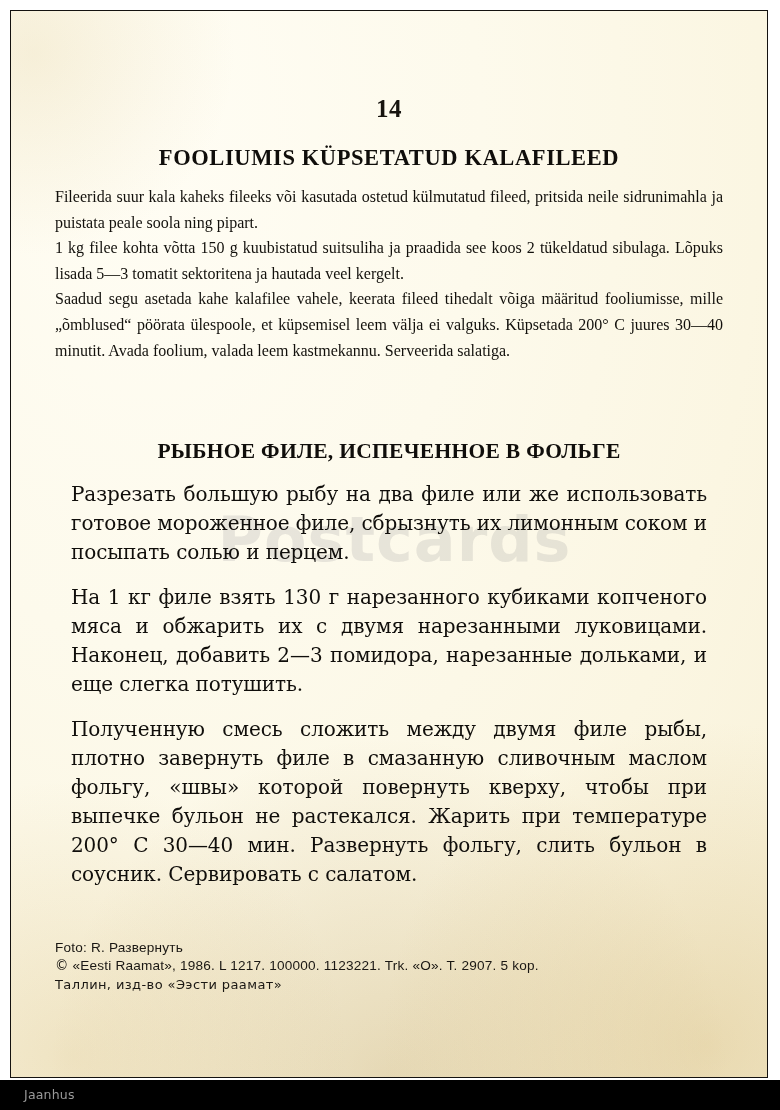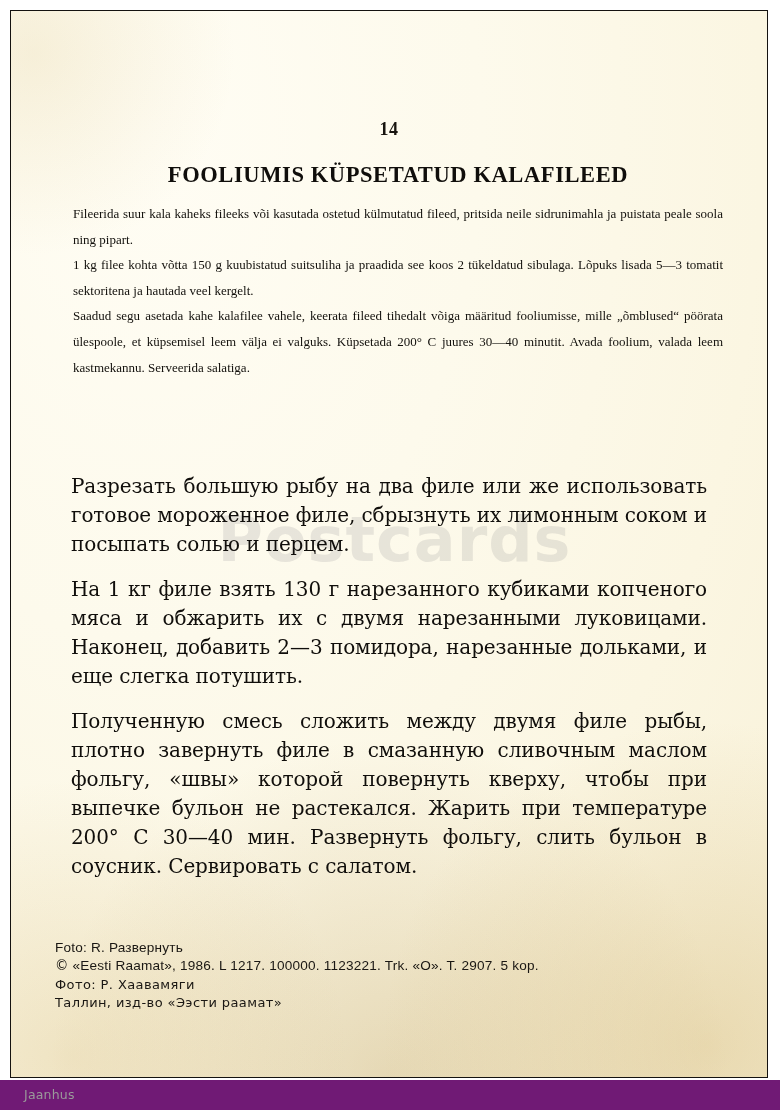--- a/index.html
+++ b/index.html
@@ -68,23 +68,23 @@
   .sheet-content {
     position: relative;
     z-index: 2;
   }
 
   
   .page-number {
     text-align: center;
     font-family: "Liberation Serif", serif;
     font-weight: 700;
-    font-size: 18px;
+    font-size: 25px;
     color: #17140f;
-    margin-top: 108px;
+    margin-top: 84px;
     letter-spacing: .5px;
   }
 
   
   .recipe-title {
     text-align: center;
     font-family: "Liberation Serif", serif;
     font-weight: 700;
     font-size: 22.5px;
     letter-spacing: .6px;
@@ -96,41 +96,41 @@
     font-family: "Liberation Serif", serif;
     font-weight: 700;
     font-size: 21.5px;
     letter-spacing: .3px;
     color: #100e0b;
   }
 
   
   .body-et {
     font-family: "Liberation Serif", serif;
-    font-size: 13px;
+    font-size: 16px;
     line-height: 25.6px;
     color: #12100c;
     text-align: justify;
     text-justify: inter-word;
     margin: 0;
   }
   .body-et.first { margin-top: 13px; }
 
   .body-ru {
     font-family: "DejaVu Serif", serif;
     font-size: 20px;
     line-height: 29px;
     color: #100e0b;
     text-align: justify;
     text-justify: inter-word;
     margin: 16px;
     letter-spacing: -0.1px;
   }
 
-  .et-block { margin-bottom: 0; margin-left: 18px; }
+  .et-block { margin-bottom: 0; }
   .ru-block { margin-bottom: 0; }
 
   .gap-block { height: 76px; }
 
   
   .colophon {
     position: absolute;
     left: 44px;
     top: 928px;
     z-index: 2;
@@ -153,21 +153,21 @@
     font-size: 13.4px;
   }
 
   
   .bottom-bar {
     position: absolute;
     left: 0;
     bottom: 0;
     width: 780px;
     height: 30px;
-    background: #701a75;
+    background: #000000;
     z-index: 5;
   }
   .bar-user {
     position: absolute;
     left: 24px;
     top: 7px;
     font-family: "DejaVu Sans", sans-serif;
     font-size: 12.5px;
     color: #9a9a9a;
     letter-spacing: .2px;
@@ -196,31 +196,31 @@
       <div class="et-block">
         <div class="recipe-title">FOOLIUMIS KÜPSETATUD KALAFILEED</div>
         <p class="body-et first">Fileerida suur kala kaheks fileeks või kasutada ostetud külmutatud fileed, pritsida neile sidrunimahla ja puistata peale soola ning pipart.</p>
         <p class="body-et">1 kg filee kohta võtta 150 g kuubistatud suitsuliha ja praadida see koos 2 tükeldatud sibulaga. Lõpuks lisada 5—3 tomatit sektoritena ja hautada veel kergelt.</p>
         <p class="body-et">Saadud segu asetada kahe kalafilee vahele, keerata fileed tihedalt võiga määritud fooliumisse, mille „õmblused“ pöörata ülespoole, et küpsemisel leem välja ei valguks. Küpsetada 200° C juures 30—40 minutit. Avada foolium, valada leem kastmekannu. Serveerida salatiga.</p>
       </div>
 
       <div class="gap-block"></div>
 
       <div class="ru-block">
+        <div class="recipe-title-ru">РЫБНОЕ ФИЛЕ, ИСПЕЧЕННОЕ В ФОЛЬГЕ</div>
         <p class="body-ru">Разрезать большую рыбу на два филе или же использовать готовое мороженное филе, сбрызнуть их лимонным соком и посыпать солью и перцем.</p>
         <p class="body-ru">На 1 кг филе взять 130 г нарезанного кубиками копченого мяса и обжарить их с двумя нарезанными луковицами. Наконец, добавить 2—3 помидора, нарезанные дольками, и еще слегка потушить.</p>
         <p class="body-ru">Полученную смесь сложить между двумя филе рыбы, плотно завернуть филе в смазанную сливочным маслом фольгу, «швы» которой повернуть кверху, чтобы при выпечке бульон не растекался. Жарить при температуре 200° С 30—40 мин. Развернуть фольгу, слить бульон в соусник. Сервировать с салатом.</p>
       </div>
 
     </div>
   </div>
 
   <div class="colophon">
     <div class="colophon-line">Foto: R. Развернуть</div>
     <div class="colophon-line"><span class="copyright-glyph">©</span>&nbsp;<span>«Eesti Raamat», 1986. L 1217. 100000. 1123221. Trk. «O». T. 2907. 5 kop.</span></div>
-    <div class="colophon-line cyr">Фото: Р. Хаавамяги</div>
     <div class="colophon-line cyr">Таллин, изд-во «Ээсти раамат»</div>
   </div>
 </div>
 
 <div class="bottom-bar">
   <div class="bar-user">Jaanhus</div>
 </div>
 
 </body></html>

